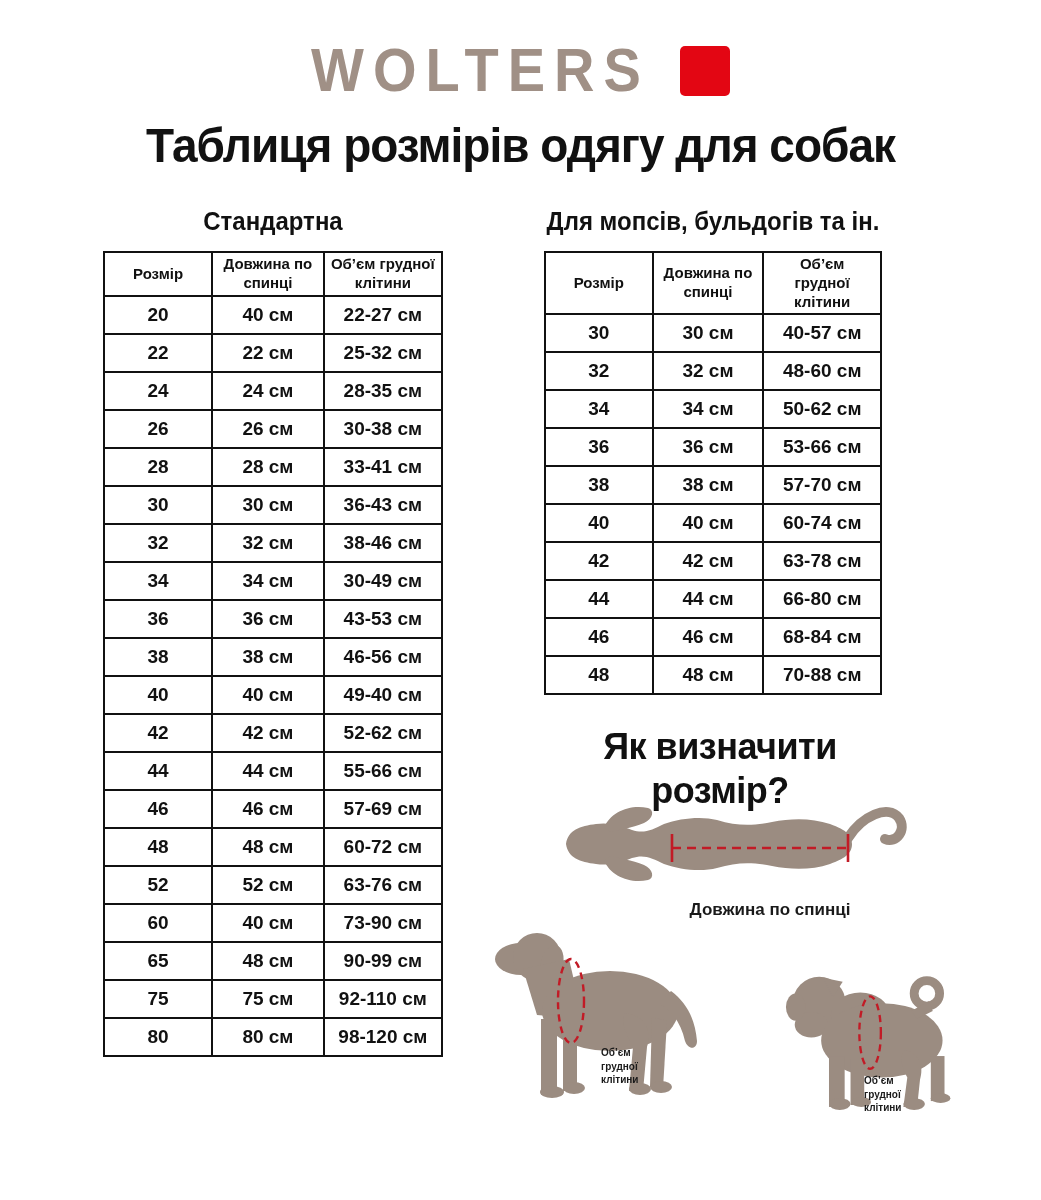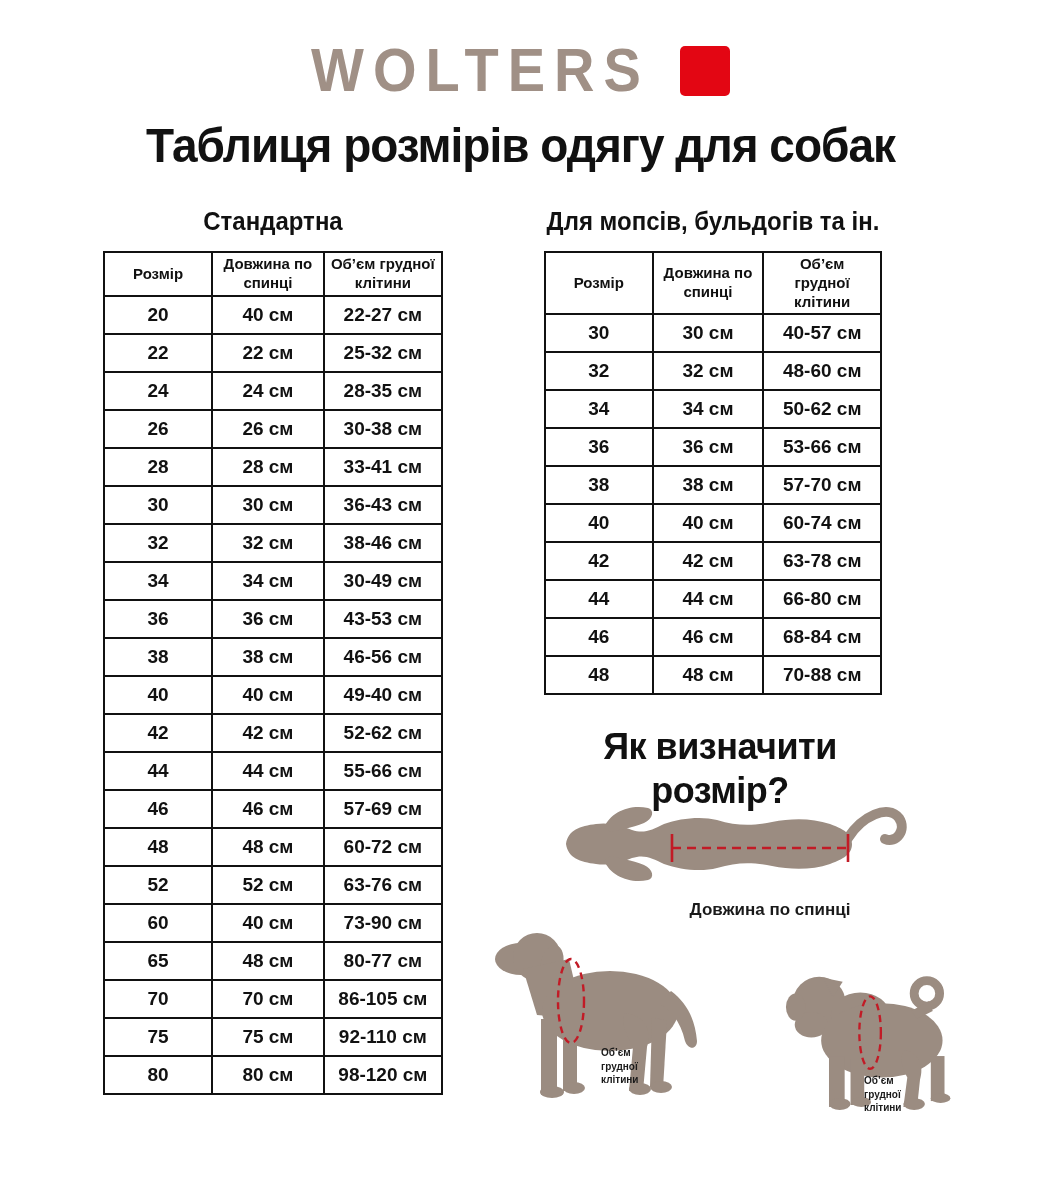--- a/index.html
+++ b/index.html
@@ -149,26 +149,21 @@
             <td>63-76 см</td>
           </tr>
           <tr>
             <td>60</td>
             <td>40 см</td>
             <td>73-90 см</td>
           </tr>
           <tr>
             <td>65</td>
             <td>48 см</td>
-            <td>80-77 см</td>
-          </tr>
-          <tr>
-            <td>70</td>
-            <td>70 см</td>
-            <td>86-105 см</td>
+            <td>90-99 см</td>
           </tr>
           <tr>
             <td>75</td>
             <td>75 см</td>
             <td>92-110 см</td>
           </tr>
           <tr>
             <td>80</td>
             <td>80 см</td>
             <td>98-120 см</td>

